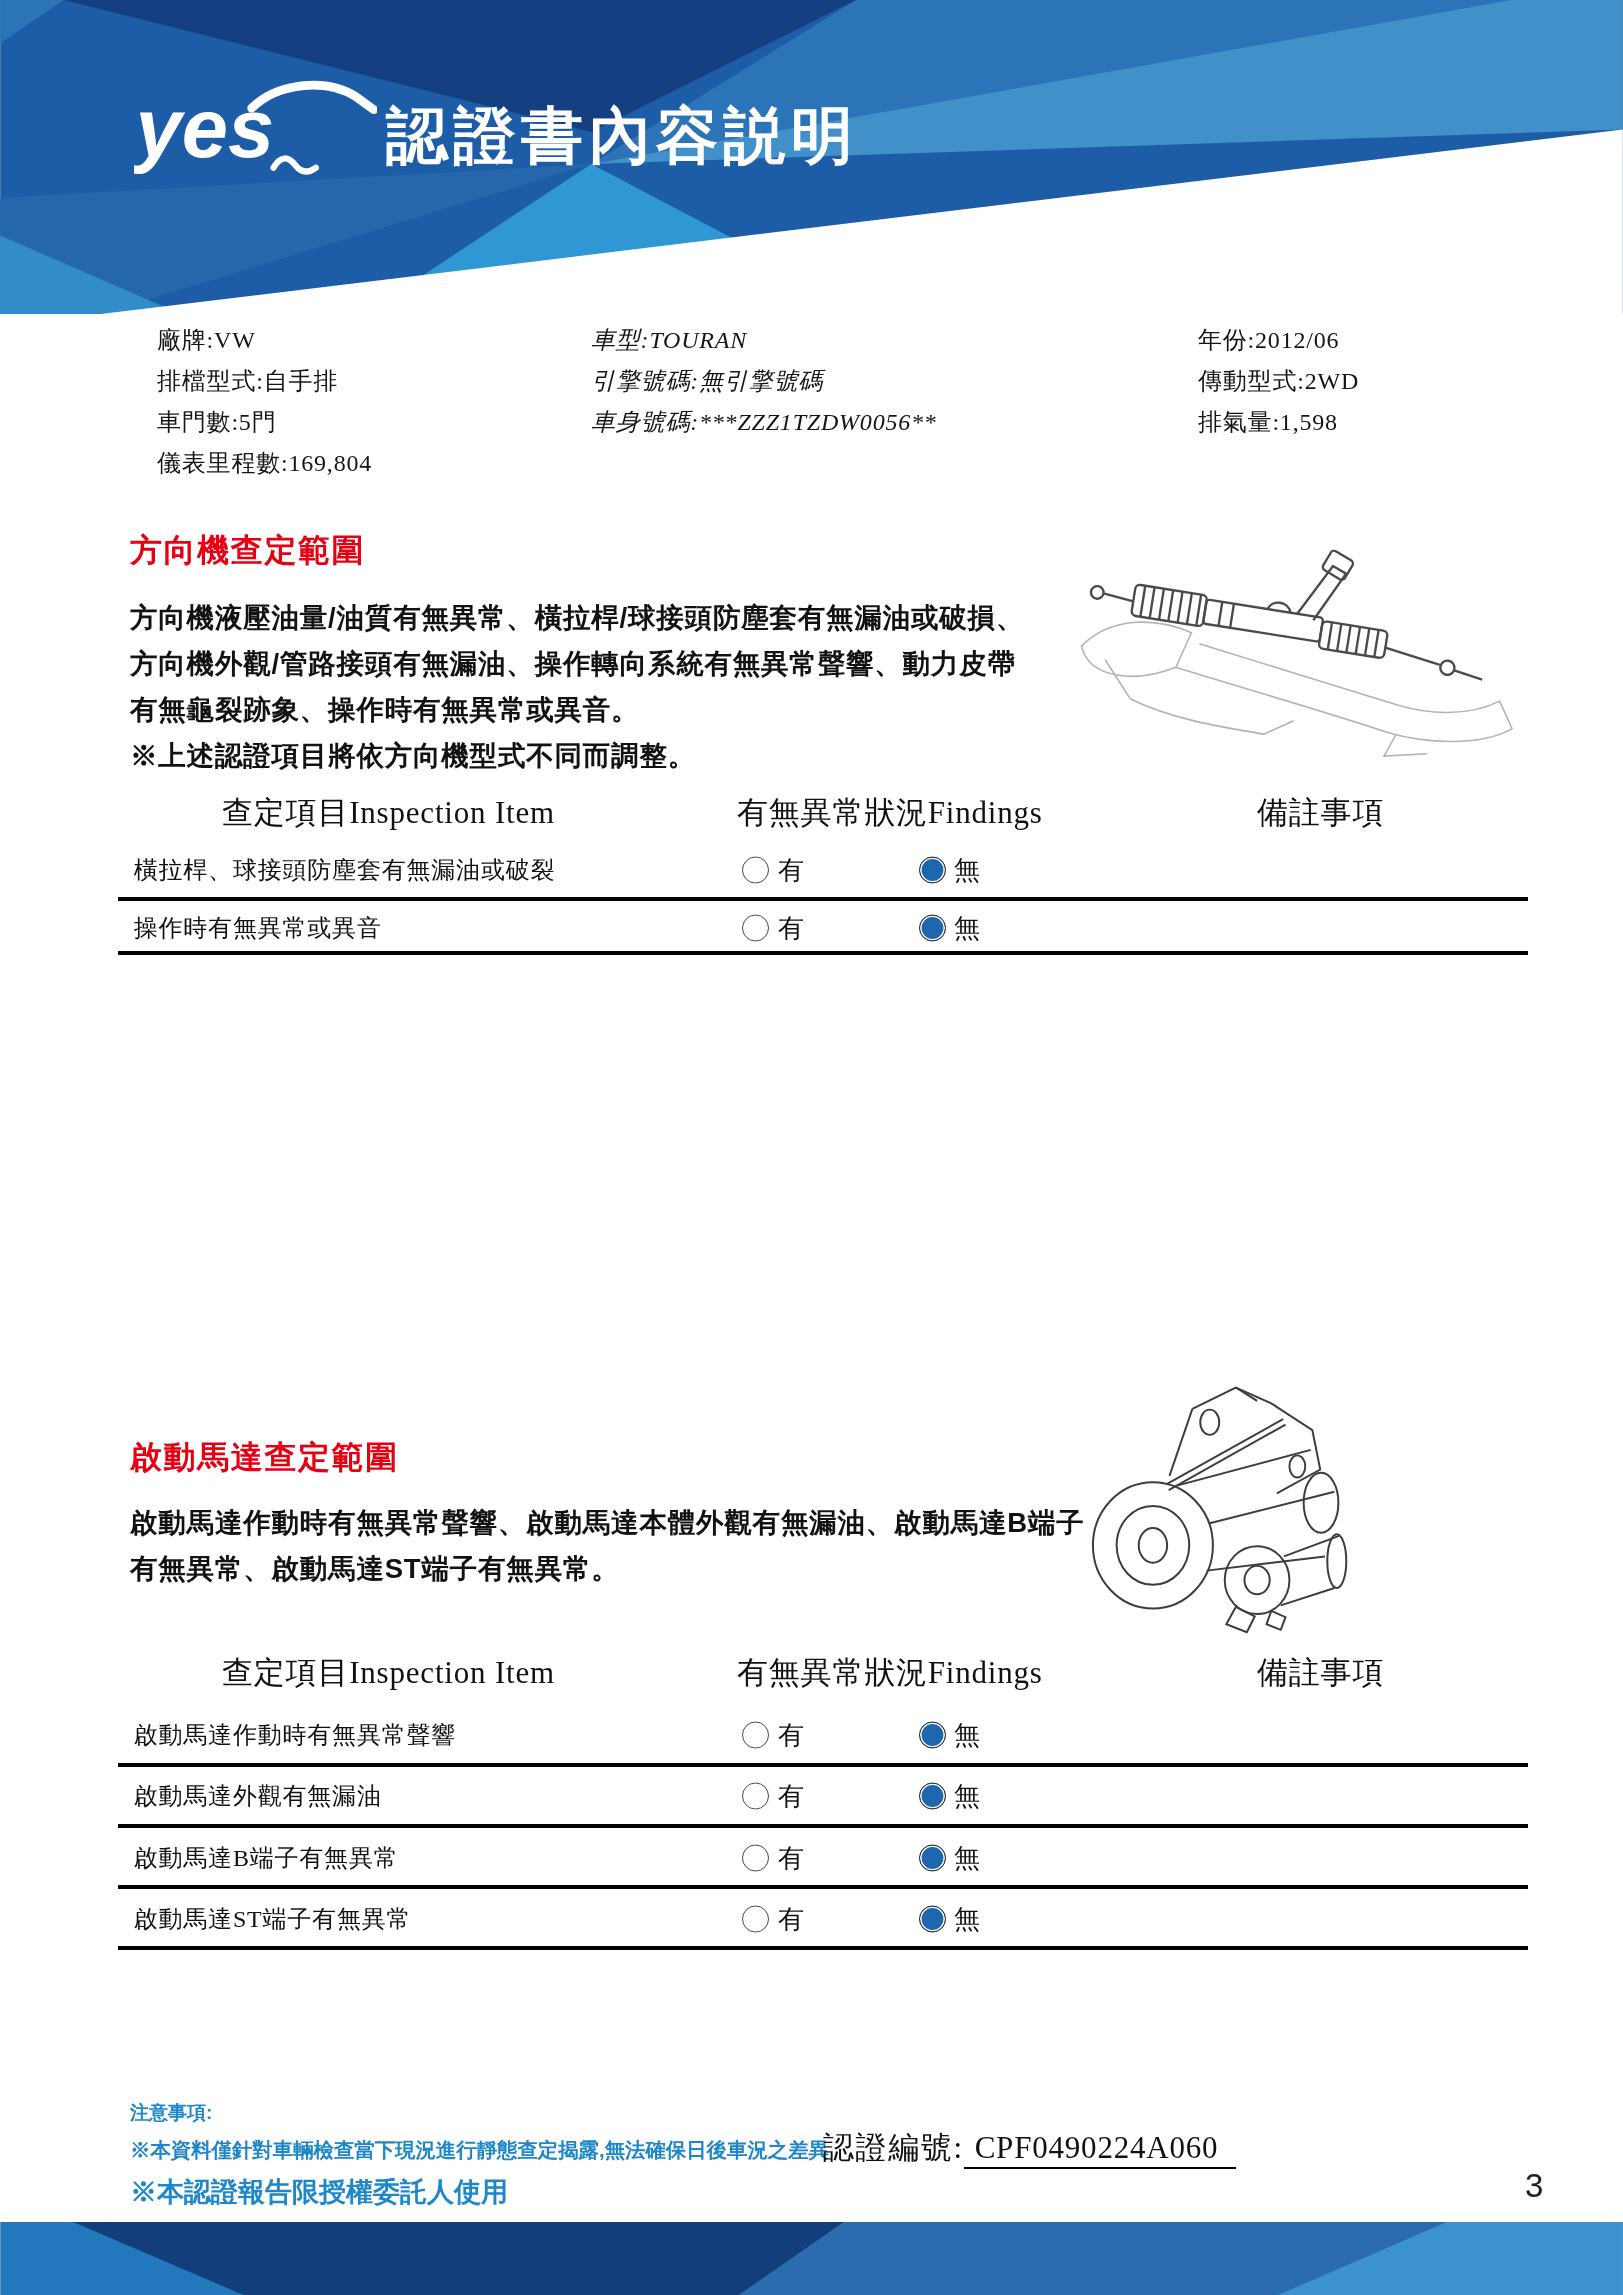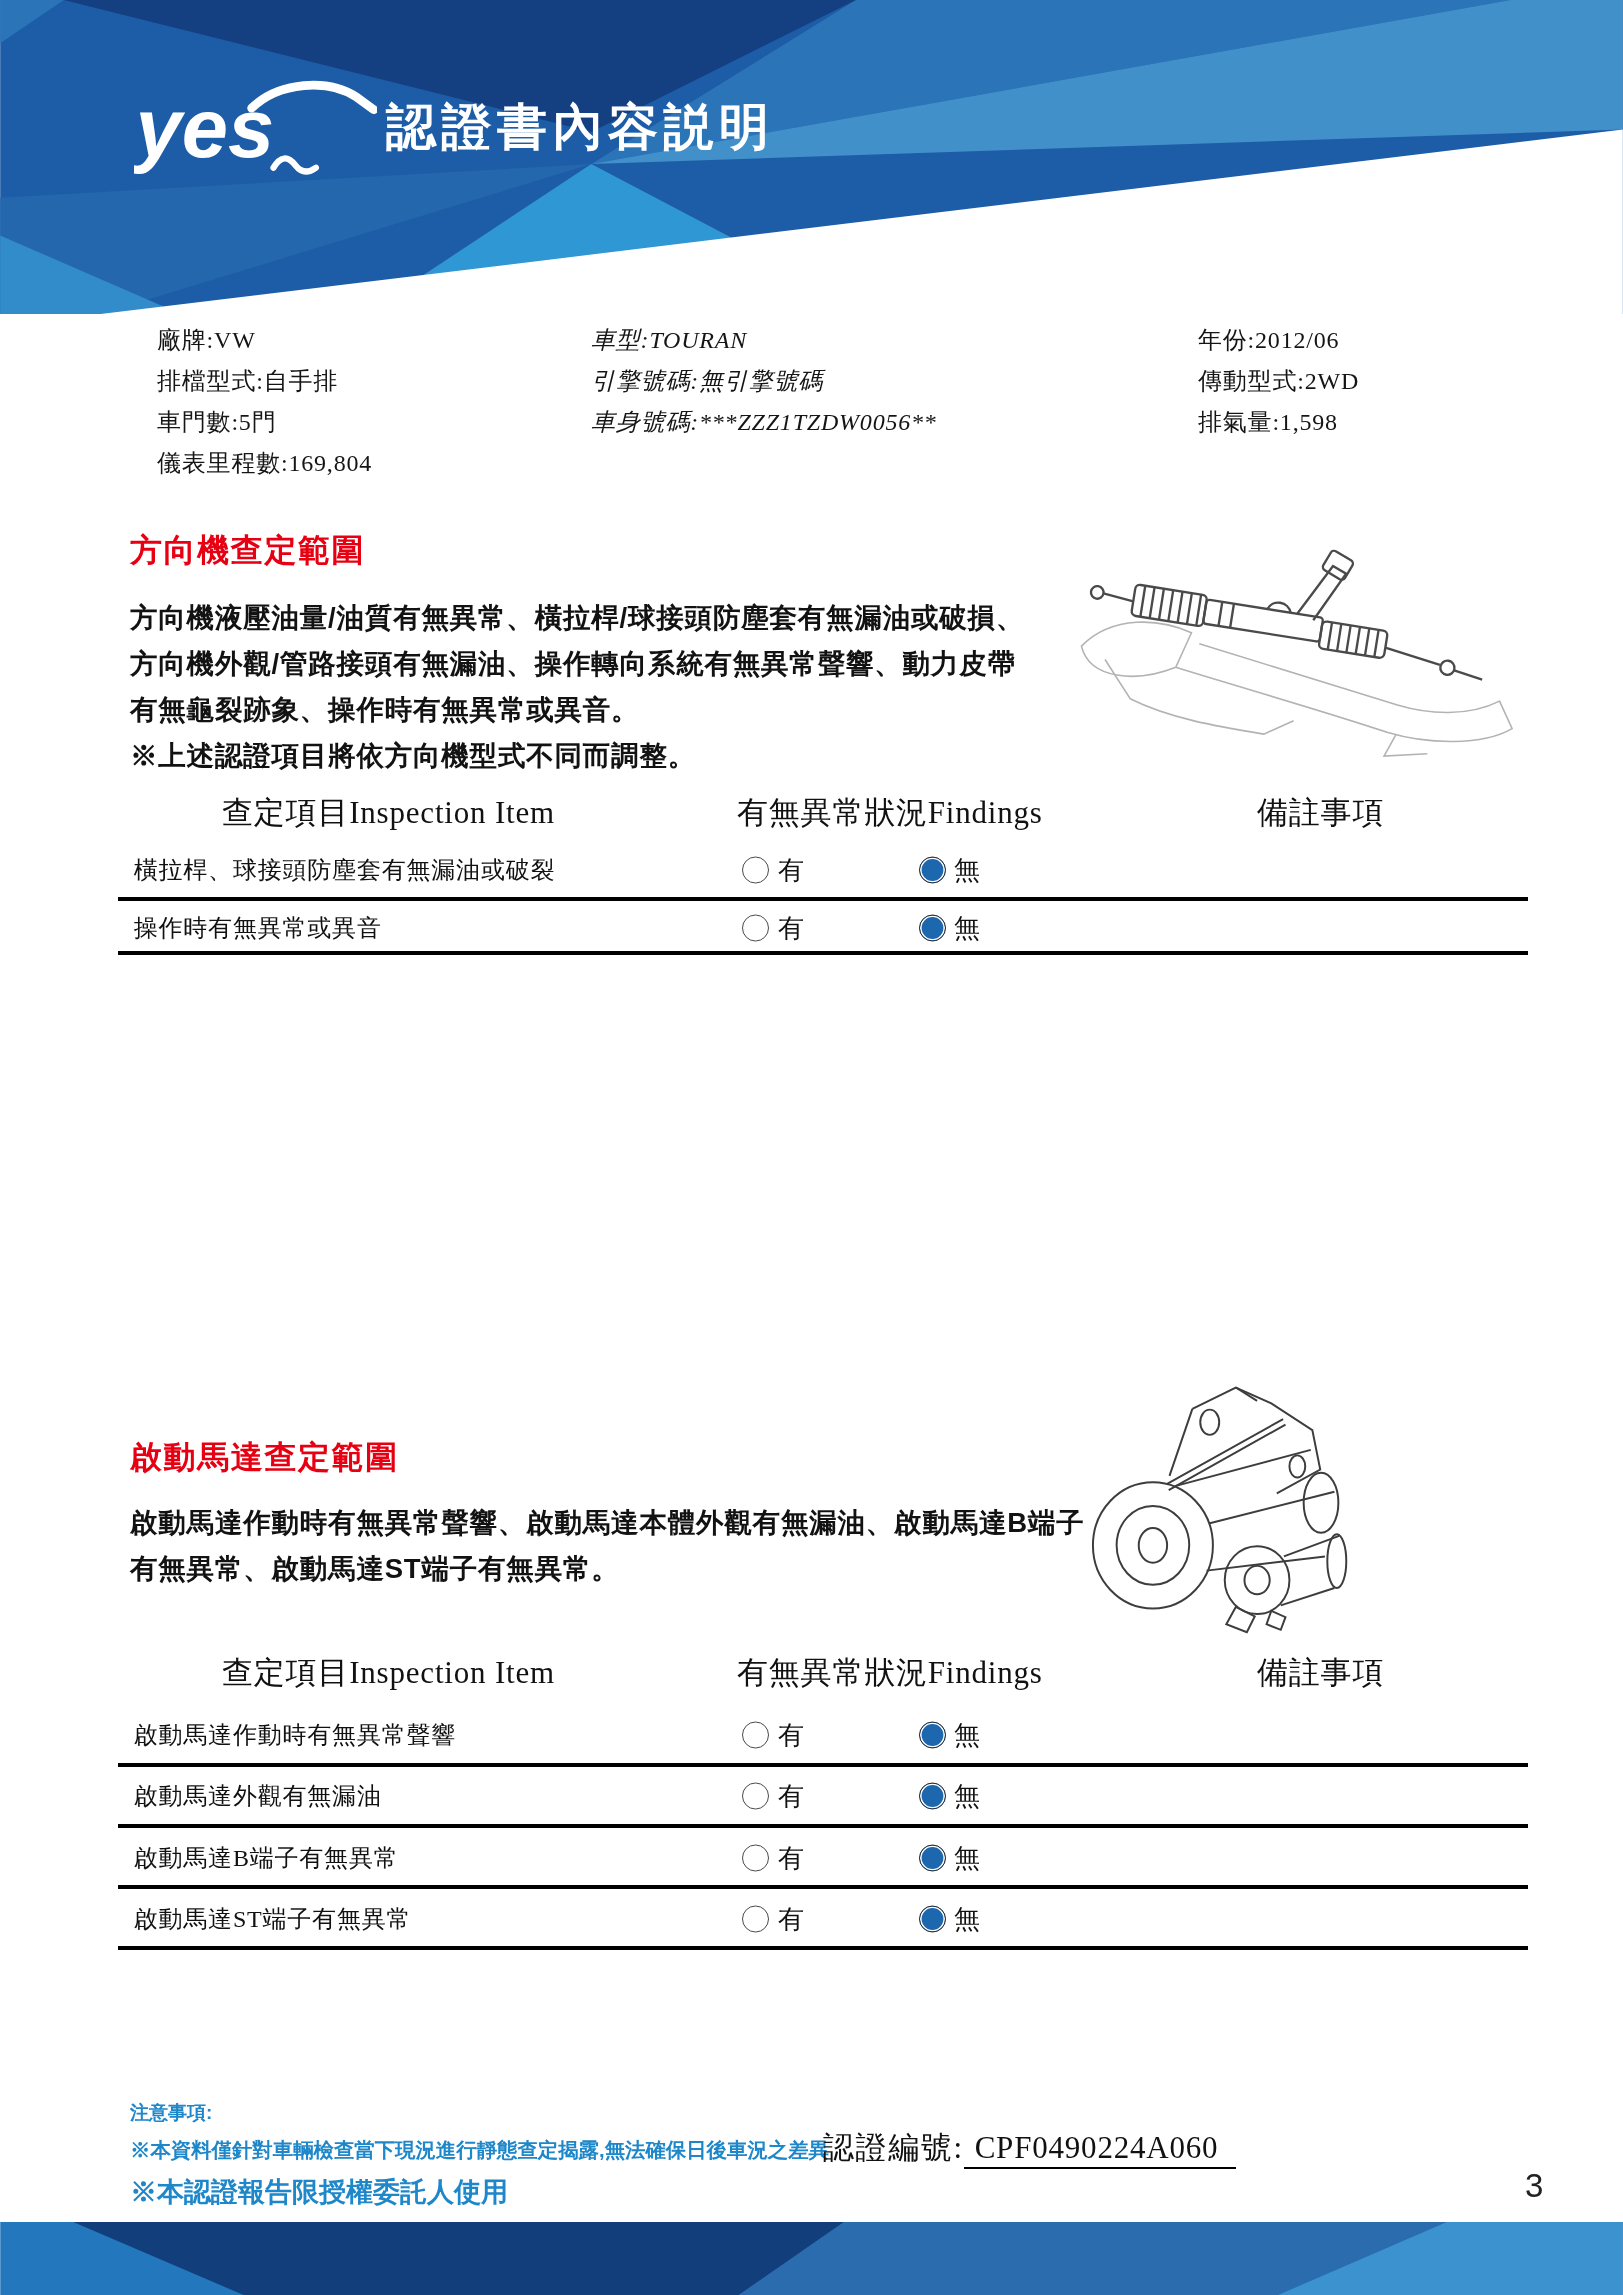--- a/index.html
+++ b/index.html
@@ -1,21 +1,21 @@
 <!DOCTYPE html>
 <html style="font-size:12.6px"><head>
 <meta charset="utf-8">
 <style>
   html,body{margin:0;padding:0;background:#e8e8e8;}
   #page{position:relative;width:1623px;height:2295px;background:#ffffff;overflow:hidden;
         font-family:"Liberation Sans",sans-serif;}
   .abs{position:absolute;}
   
   #header-svg{position:absolute;left:0;top:0;}
-  #header-title{position:absolute;left:386px;top:94px;font-size:50px;font-weight:bold;
+  #header-title{position:absolute;left:386px;top:94px;font-size:62px;font-weight:bold;
                 color:#ffffff;letter-spacing:5.5px;}
   
   .info-col{position:absolute;top:320px;color:#151515;
             font-family:"Liberation Serif",serif;font-size:24px;letter-spacing:0.8px;}
   .info-col div{height:41px;line-height:41px;}
   
   .sec-title{position:absolute;font-size:32px;font-weight:bold;color:#e60012;letter-spacing:1.6px;}
   .sec-desc{position:absolute;font-size:27.5px;font-weight:bold;color:#121212;letter-spacing:0.8px;}
   .sec-desc div{height:46px;line-height:46px;white-space:nowrap;}
   

